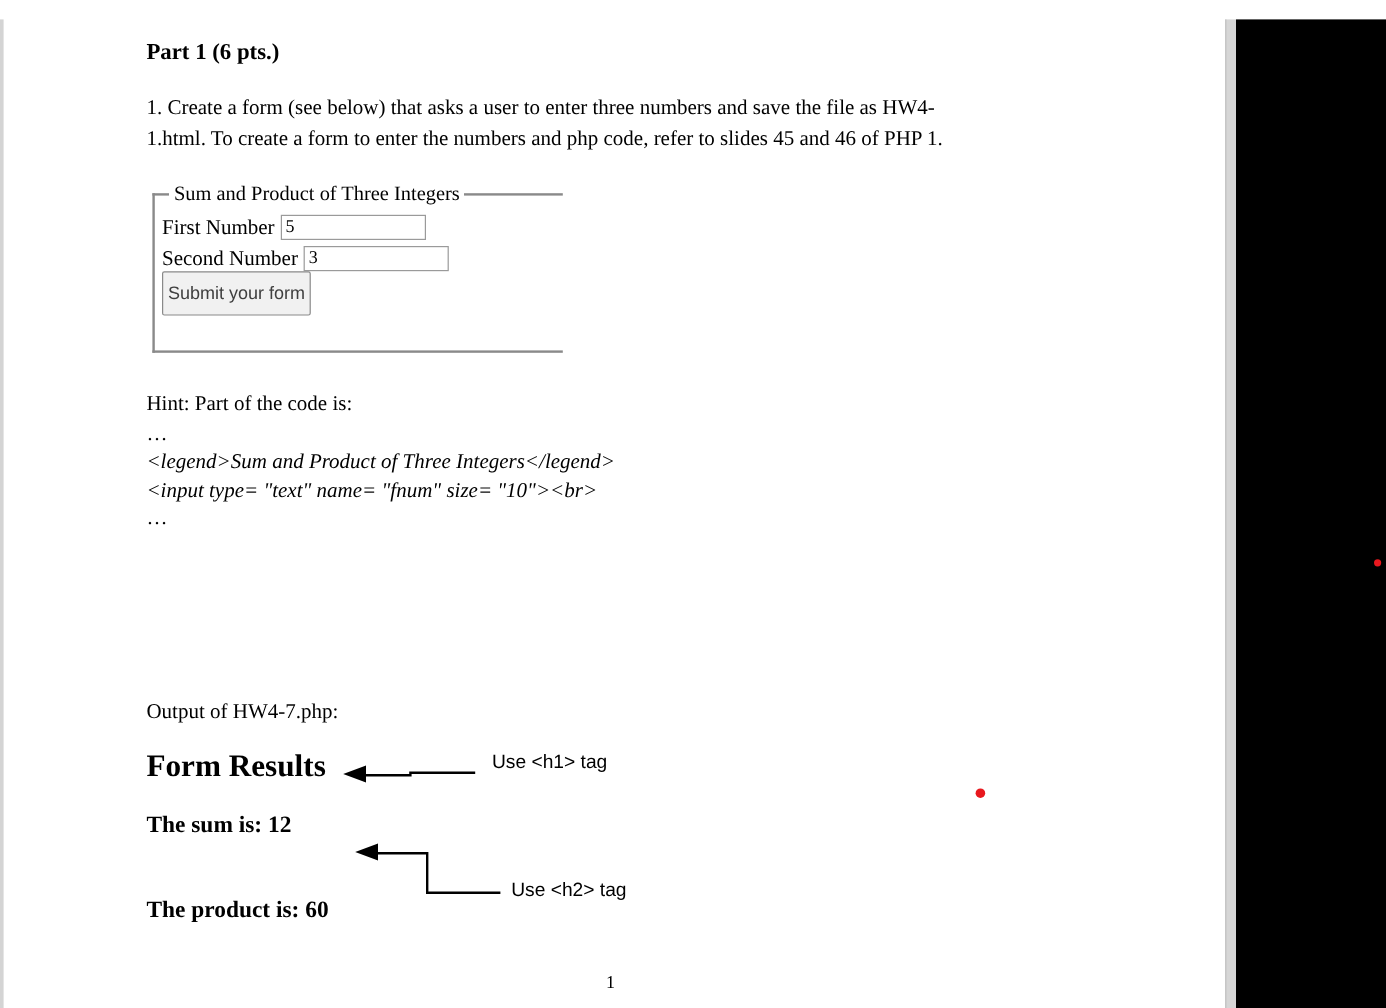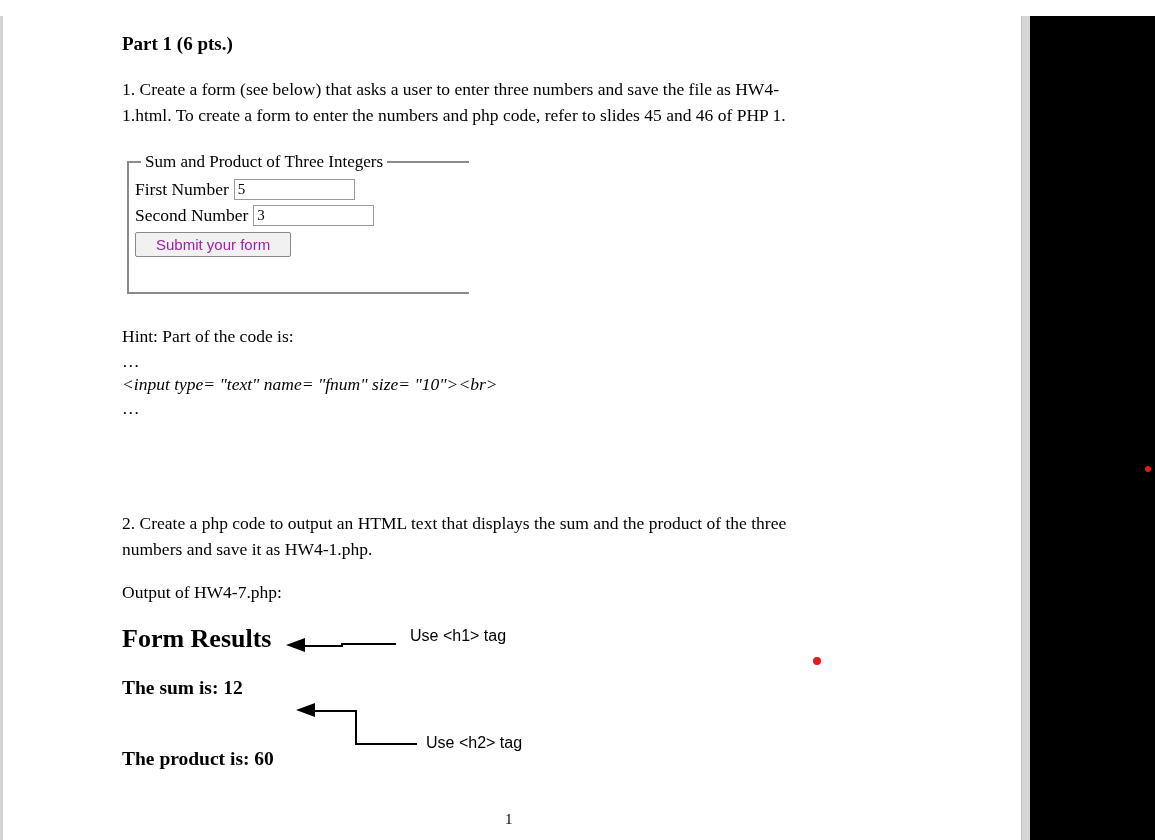--- a/index.html
+++ b/index.html
@@ -27,23 +27,23 @@
     border:2px solid #8a8a8a; border-right:none; padding:4px 0 0 6px;
   }
   fieldset.preview legend { font-size:17px; padding:0 4px; margin-left:6px; }
   .f-row { height:26px; display:flex; align-items:center; font-size:17.5px; }
   .f-row input {
     margin-left:5px; width:121px; height:21px; border:1px solid #9a9a9a;
     font-family:"Liberation Serif", serif; font-size:15px; padding:1px 3px; background:#fff;
   }
   .submit-row { margin-top:3px; }
   .submit-btn {
-    font-family:"Liberation Sans", sans-serif; font-size:15px; color:#a21caf;
+    font-family:"Liberation Sans", sans-serif; font-size:15px; color:#404040;
     background:#f1f1f1; border:1px solid #898989; border-radius:2px;
-    padding:2px 20px; height:25px; cursor:pointer;
+    padding:2px 4px; height:37px; cursor:pointer;
   }
 
   .hint-intro { left:122px; top:310px; font-size:17.5px; }
   .code-block { left:122px; top:334px; font-size:17.5px; line-height:23.3px; font-style:italic; }
   .code-block .dots { font-style:normal; }
 
   .output-intro { left:122px; top:566px; font-size:17.5px; }
 
   .h1-preview  { left:122px; top:608px; font-size:26px; font-weight:bold; }
   .sum-line    { left:122px; top:661px; font-size:19.5px; font-weight:bold; }
@@ -87,26 +87,25 @@
     </div>
     <div class="f-row submit-row">
       <button class="submit-btn">Submit your form</button>
     </div>
   </fieldset>
 
   <div class="abs hint-intro">Hint: Part of the code is:</div>
 
   <div class="abs code-block">
     <div class="dots">…</div>
+    <div>&lt;legend&gt;Sum and Product of Three Integers&lt;/legend&gt;</div>
     <div>&lt;input type= "text" name= "fnum" size= "10"&gt;&lt;br&gt;</div>
     <div class="dots">…</div>
   </div>
 
-  <div class="abs para para2">2. Create a php code to output an HTML text that displays the sum and the product of the three
-numbers and save it as HW4-1.php.</div>
 
   <div class="abs output-intro">Output of HW4-7.php:</div>
 
   <div class="abs h1-preview">Form Results</div>
   <div class="abs sum-line">The sum is: 12</div>
   <div class="abs prod-line">The product is: 60</div>
 
   <svg class="arrow-svg" style="left:280px; top:615px;" width="240" height="30">
     <polyline points="116,13 62,13 62,15 24,15" fill="none" stroke="#000" stroke-width="2"></polyline>
     <polygon points="6,14 25,7 25,21" fill="#000"></polygon>

